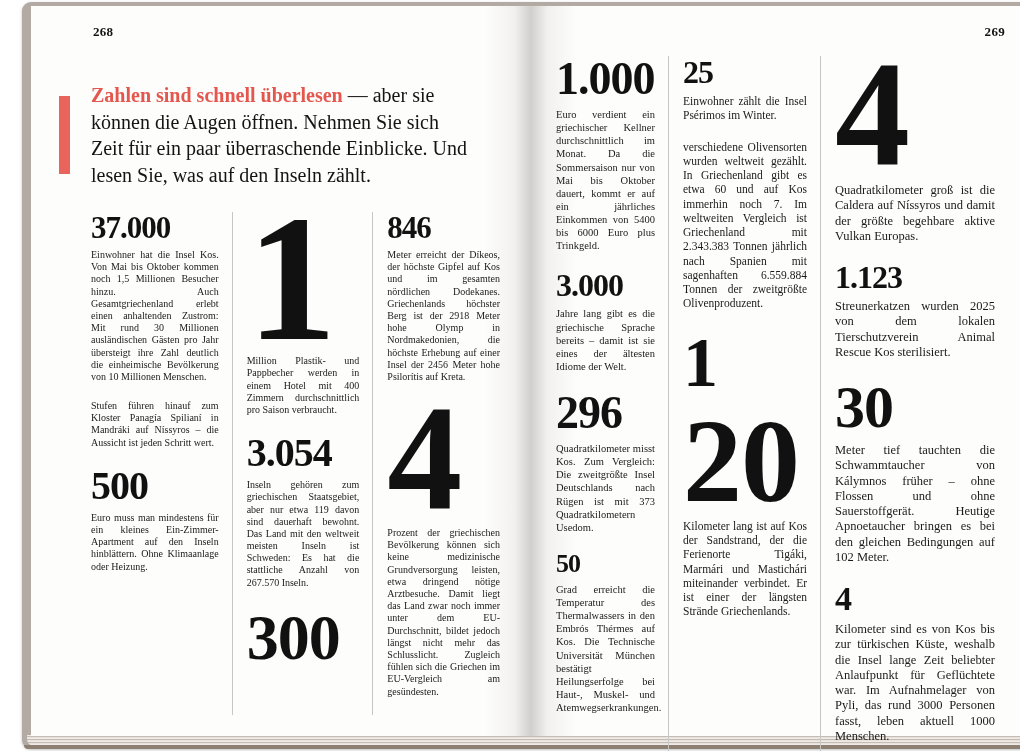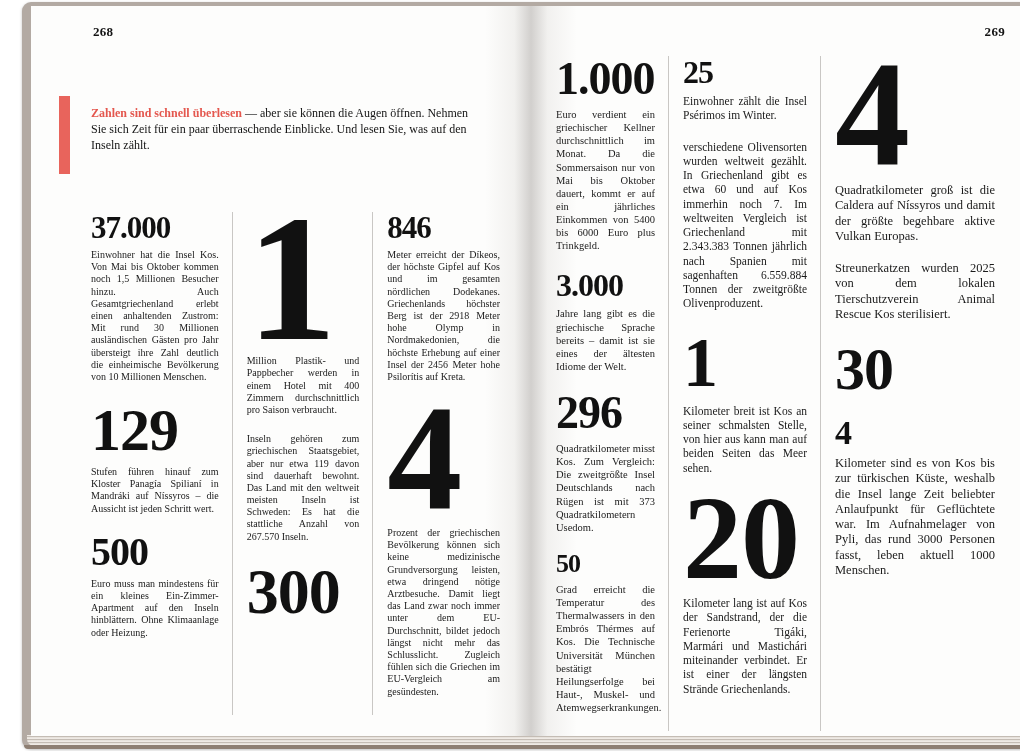--- a/index.html
+++ b/index.html
@@ -14,21 +14,21 @@
   .page { position:absolute; top:0; height:100%; }
   .pl { left:0; width:500px; }
   .pr { left:500px; width:500px; }
 
   .pn { position:absolute; font-size:13px; font-weight:700; letter-spacing:.3px; }
   .pn-l { left:62px; top:18px; }
   .pn-r { right:26px; top:18px; }
 
   .title { position:absolute; left:60px; top:40px; font-size:42px; font-weight:700; letter-spacing:-.5px; }
   .redbar { position:absolute; left:28px; top:90px; width:11px; height:78px; background:#e8645c; }
-  .intro { position:absolute; left:60px; top:100px; width:378px; font-size:12px; line-height:1.33; }
+  .intro { position:absolute; left:60px; top:76px; width:378px; font-size:20px; line-height:1.33; }
   .intro .hl { color:#e4574e; font-weight:700; }
 
   .cols { display:flex; position:absolute; }
   .cols-l { left:60px; top:206px; width:422px; }
   .cols-r { left:25px; top:50px; width:452px; }
   .col { padding-right:13px; }
   .col + .col { border-left:1px solid #c9c7c4; padding-left:14px; }
   .c-l1,.c-l2,.c-l3 { width:141px; }
   .c-r1 { width:112px; }
   .c-r2 { width:152px; }
@@ -62,34 +62,34 @@
       <div class="redbar"></div>
       <p class="intro"><span class="hl">Zahlen sind schnell überlesen</span><span> — aber sie können die Augen öffnen. Nehmen Sie sich Zeit für ein paar überraschende Einblicke. Und lesen Sie, was auf den Inseln zählt.</span></p>
 
       <div class="cols cols-l">
         <div class="col c-l1">
           <div class="item">
             <div class="num s38">37.000</div>
             <p class="desc">Einwohner hat die Insel Kos. Von Mai bis Oktober kommen noch 1,5 Millionen Besucher hinzu. Auch Gesamtgriechenland erlebt einen anhaltenden Zustrom: Mit rund 30 Millionen ausländischen Gästen pro Jahr übersteigt ihre Zahl deutlich die einheimische Bevölkerung von 10 Millionen Menschen.</p>
           </div>
           <div class="item">
-            <div class="num s60">129</div>
             <p class="desc">Stufen führen hinauf zum Kloster Panagía Spilianí in Mandráki auf Níssyros – die Aussicht ist jeden Schritt wert.</p>
           </div>
           <div class="item">
             <div class="num s40">500</div>
             <p class="desc">Euro muss man mindestens für ein kleines Ein-Zimmer-Apartment auf den Inseln hinblättern. Ohne Klimaanlage oder Heizung.</p>
           </div>
         </div>
         <div class="col c-l2">
           <div class="item">
             <div class="num s180">1</div>
             <p class="desc">Million Plastik- und Pappbecher werden in einem Hotel mit 400 Zimmern durchschnittlich pro Saison verbraucht.</p>
           </div>
           <div class="item">
+            <div class="num s40">3.054</div>
             <p class="desc">Inseln gehören zum griechischen Staatsgebiet, aber nur etwa 119 davon sind dauerhaft bewohnt. Das Land mit den weltweit meisten Inseln ist Schweden: Es hat die stattliche Anzahl von 267.570 Inseln.</p>
           </div>
           <div class="item">
             <div class="num s64">300</div>
 
           </div>
         </div>
         <div class="col c-l3">
           <div class="item">
             <div class="num s38">846</div>
@@ -128,37 +128,38 @@
         <div class="col c-r2">
           <div class="item">
             <div class="num s30">25</div>
             <p class="desc">Einwohner zählt die Insel Psérimos im Winter.</p>
           </div>
           <div class="item">
             <p class="desc">verschiedene Olivensorten wurden weltweit gezählt. In Griechenland gibt es etwa 60 und auf Kos immerhin noch 7. Im weltweiten Vergleich ist Griechenland mit 2.343.383 Tonnen jährlich nach Spanien mit sagenhaften 6.559.884 Tonnen der zweitgrößte Olivenproduzent.</p>
           </div>
           <div class="item">
             <div class="num s70">1</div>
-            <p class="desc">Kilometer breit ist Kos an seiner schmalsten Stelle, von hier aus kann man auf beiden Seiten das Meer sehen.</p>
           </div>
           <div class="item">
             <div class="num s118">20</div>
             <p class="desc">Kilometer lang ist auf Kos der Sandstrand, der die Ferienorte Tigáki, Marmári und Mastichári miteinander verbindet. Er ist einer der längsten Strände Griechenlands.</p>
           </div>
         </div>
         <div class="col c-r3">
           <div class="item">
             <div class="num s150">4</div>
             <p class="desc">Quadratkilometer groß ist die Caldera auf Níssyros und damit der größte begehbare aktive Vulkan Europas.</p>
           </div>
           <div class="item">
+            <div class="num s32">1.123</div>
             <p class="desc">Streunerkatzen wurden 2025 von dem lokalen Tierschutzverein Animal Rescue Kos sterilisiert.</p>
           </div>
           <div class="item">
             <div class="num s60">30</div>
+            <p class="desc">Meter tief tauchten die Schwammtaucher von Kálymnos früher – ohne Flossen und ohne Sauerstoffgerät. Heutige Apnoetaucher bringen es bei den gleichen Bedingungen auf 102 Meter.</p>
           </div>
           <div class="item">
             <div class="num s34">4</div>
             <p class="desc">Kilometer sind es von Kos bis zur türkischen Küste, weshalb die Insel lange Zeit beliebter Anlaufpunkt für Geflüchtete war. Im Aufnahmelager von Pyli, das rund 3000 Personen fasst, leben aktuell 1000 Menschen.</p>
           </div>
         </div>
       </div>
     </div>
 
     <div class="gutter"></div>

